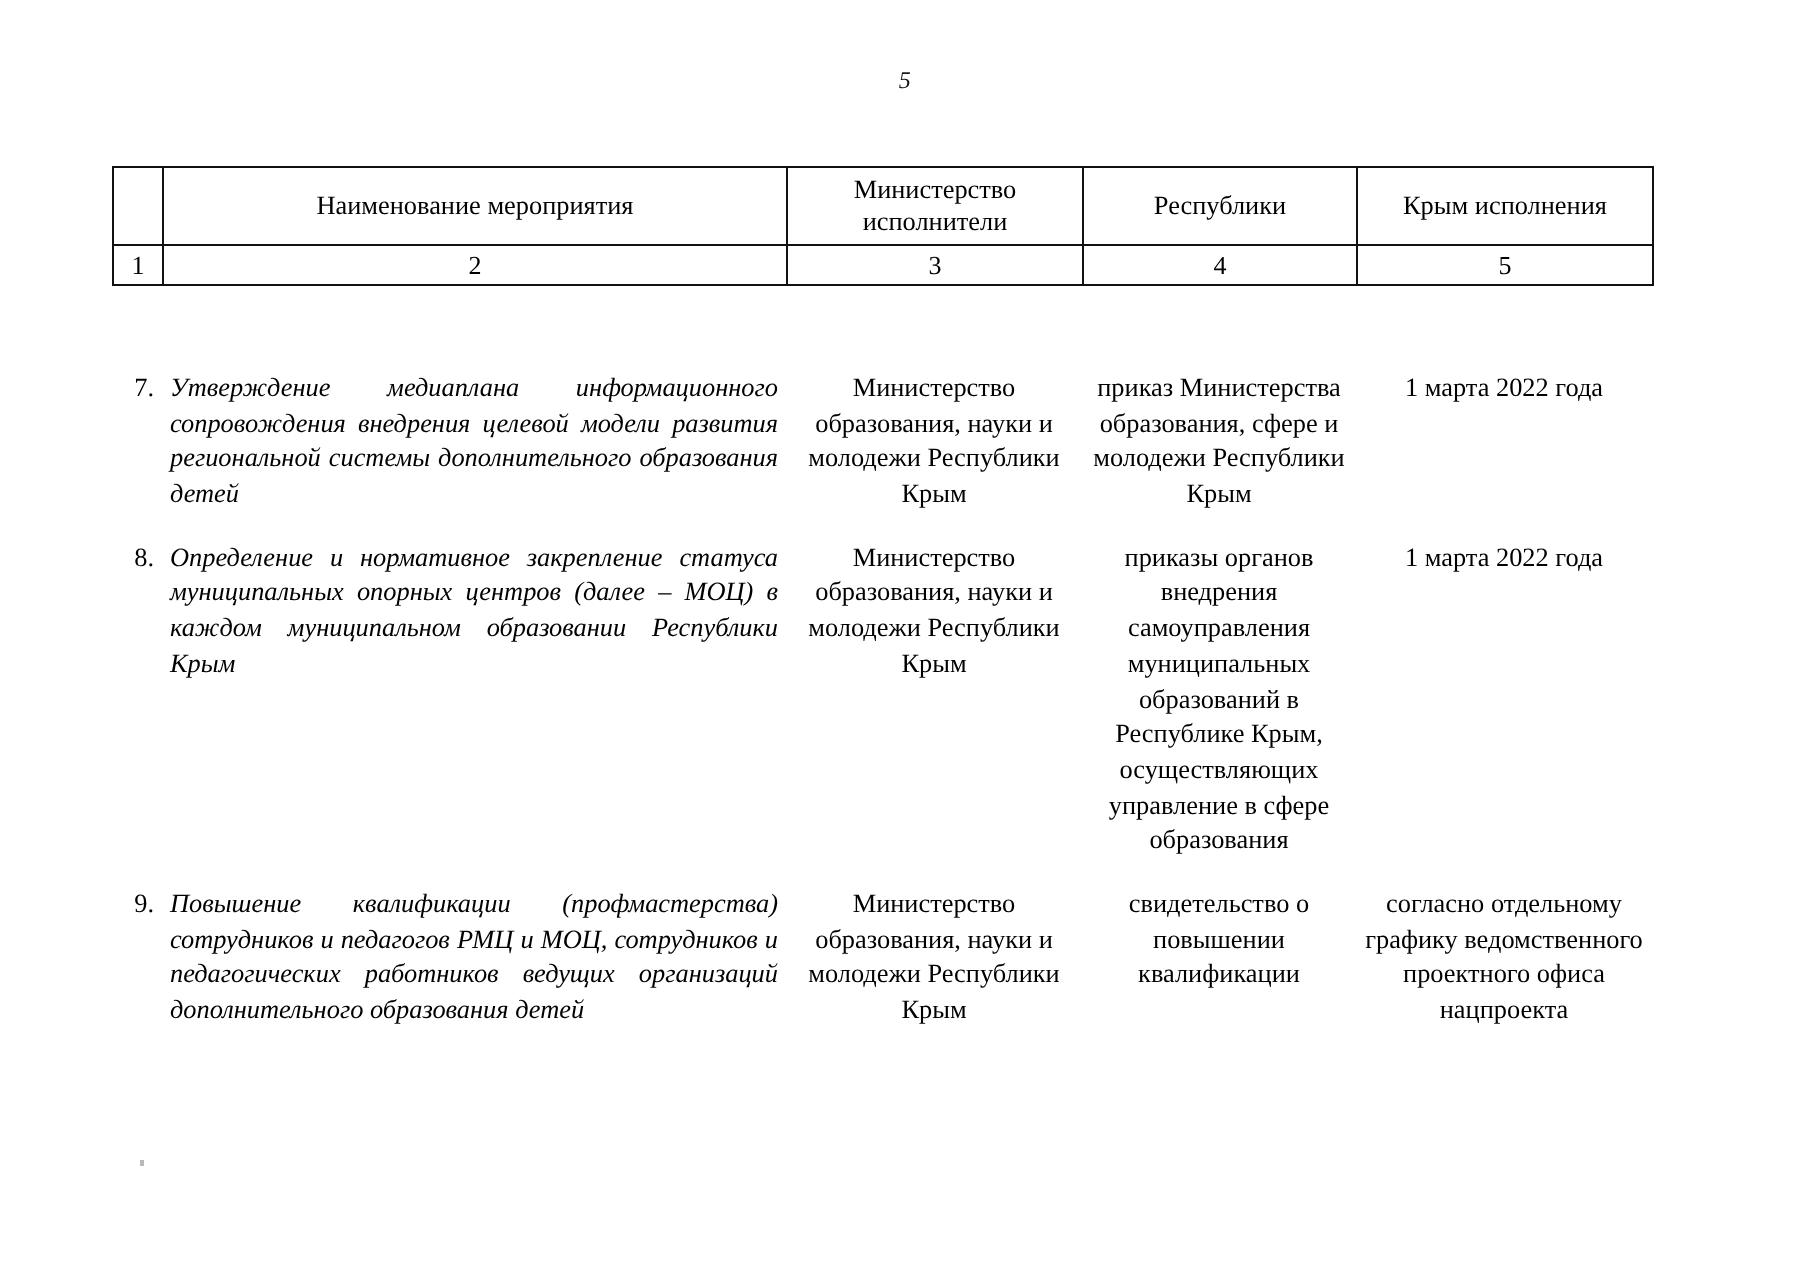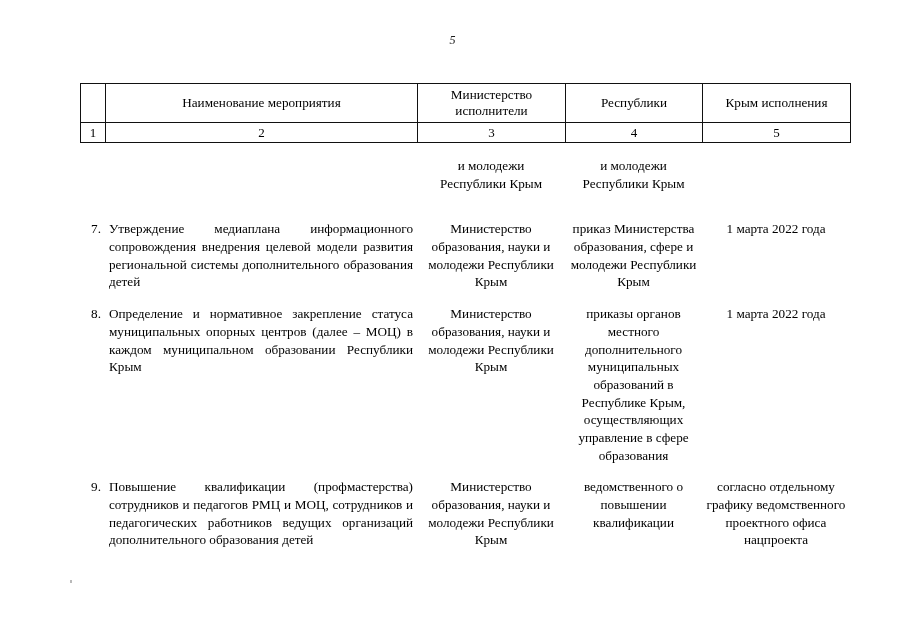--- a/index.html
+++ b/index.html
@@ -29,21 +29,21 @@
     text-align: center;
     font-style: italic;
     font-size: 12px;
     color: #1a1a1a;
     letter-spacing: 0.2px;
   }
 
   
   .doc-table {
     position: absolute;
-    left: 80px;
+    left: 56px;
     top: 83px;
     width: 770px;
   }
   table.grid {
     border-collapse: collapse;
     width: 770px;
     table-layout: fixed;
   }
   table.grid td {
     vertical-align: middle;
@@ -98,20 +98,21 @@
     text-align: right;
     padding-right: 7px;
     font-size: 13.2px;
   }
   td.cell-desc {
     text-align: justify;
     text-align-last: left;
     padding-left: 6px;
     padding-right: 10px;
     hyphens: none;
+    font-style: italic;
   }
   td.cell-center {
     text-align: center;
   }
   .spacer-row td { height: 14px; font-size: 0; line-height: 0; }
 
   
   .speck {
     position: absolute;
     left: 70px;
@@ -168,29 +169,20 @@
       <tbody>
 
         <tr class="spacer-row">
           <td></td>
           <td></td>
           <td></td>
           <td></td>
           <td></td>
         </tr>
 
-        <tr>
-          <td class="cell-num"></td>
-          <td class="cell-desc"></td>
-          <td class="cell-center" style="white-space:pre-line">и молодежи
-Республики Крым</td>
-          <td class="cell-center" style="white-space:pre-line">и молодежи
-Республики Крым</td>
-          <td class="cell-center"></td>
-        </tr>
 
         <tr class="spacer-row" style="height:28px">
           <td style="height:28px"></td>
           <td></td>
           <td></td>
           <td></td>
           <td></td>
         </tr>
 
         <tr>
@@ -206,37 +198,37 @@
           <td></td>
           <td></td>
           <td></td>
           <td></td>
         </tr>
 
         <tr>
           <td class="cell-num">8.</td>
           <td class="cell-desc">Определение и нормативное закрепление статуса муниципальных опорных центров (далее – МОЦ) в каждом муниципальном образовании Республики Крым</td>
           <td class="cell-center">Министерство образования, науки и молодежи Республики Крым</td>
-          <td class="cell-center">приказы органов местного дополнительного муниципальных образований в Республике Крым, осуществляющих управление в сфере образования</td>
+          <td class="cell-center">приказы органов внедрения самоуправления муниципальных образований в Республике Крым, осуществляющих управление в сфере образования</td>
           <td class="cell-center">1 марта 2022 года</td>
         </tr>
 
         <tr class="spacer-row" style="height:10px">
           <td style="height:10px"></td>
           <td></td>
           <td></td>
           <td></td>
           <td></td>
         </tr>
 
         <tr>
           <td class="cell-num">9.</td>
           <td class="cell-desc">Повышение квалификации (профмастерства) сотрудников и педагогов РМЦ и МОЦ, сотрудников и педагогических работников ведущих организаций дополнительного образования детей</td>
           <td class="cell-center">Министерство образования, науки и молодежи Республики Крым</td>
-          <td class="cell-center">ведомственного о повышении квалификации</td>
+          <td class="cell-center">свидетельство о повышении квалификации</td>
           <td class="cell-center">согласно отдельному графику ведомственного проектного офиса нацпроекта</td>
         </tr>
 
       </tbody>
     </table>
   </div>
 
   <div class="speck"></div>
 </div>
 

